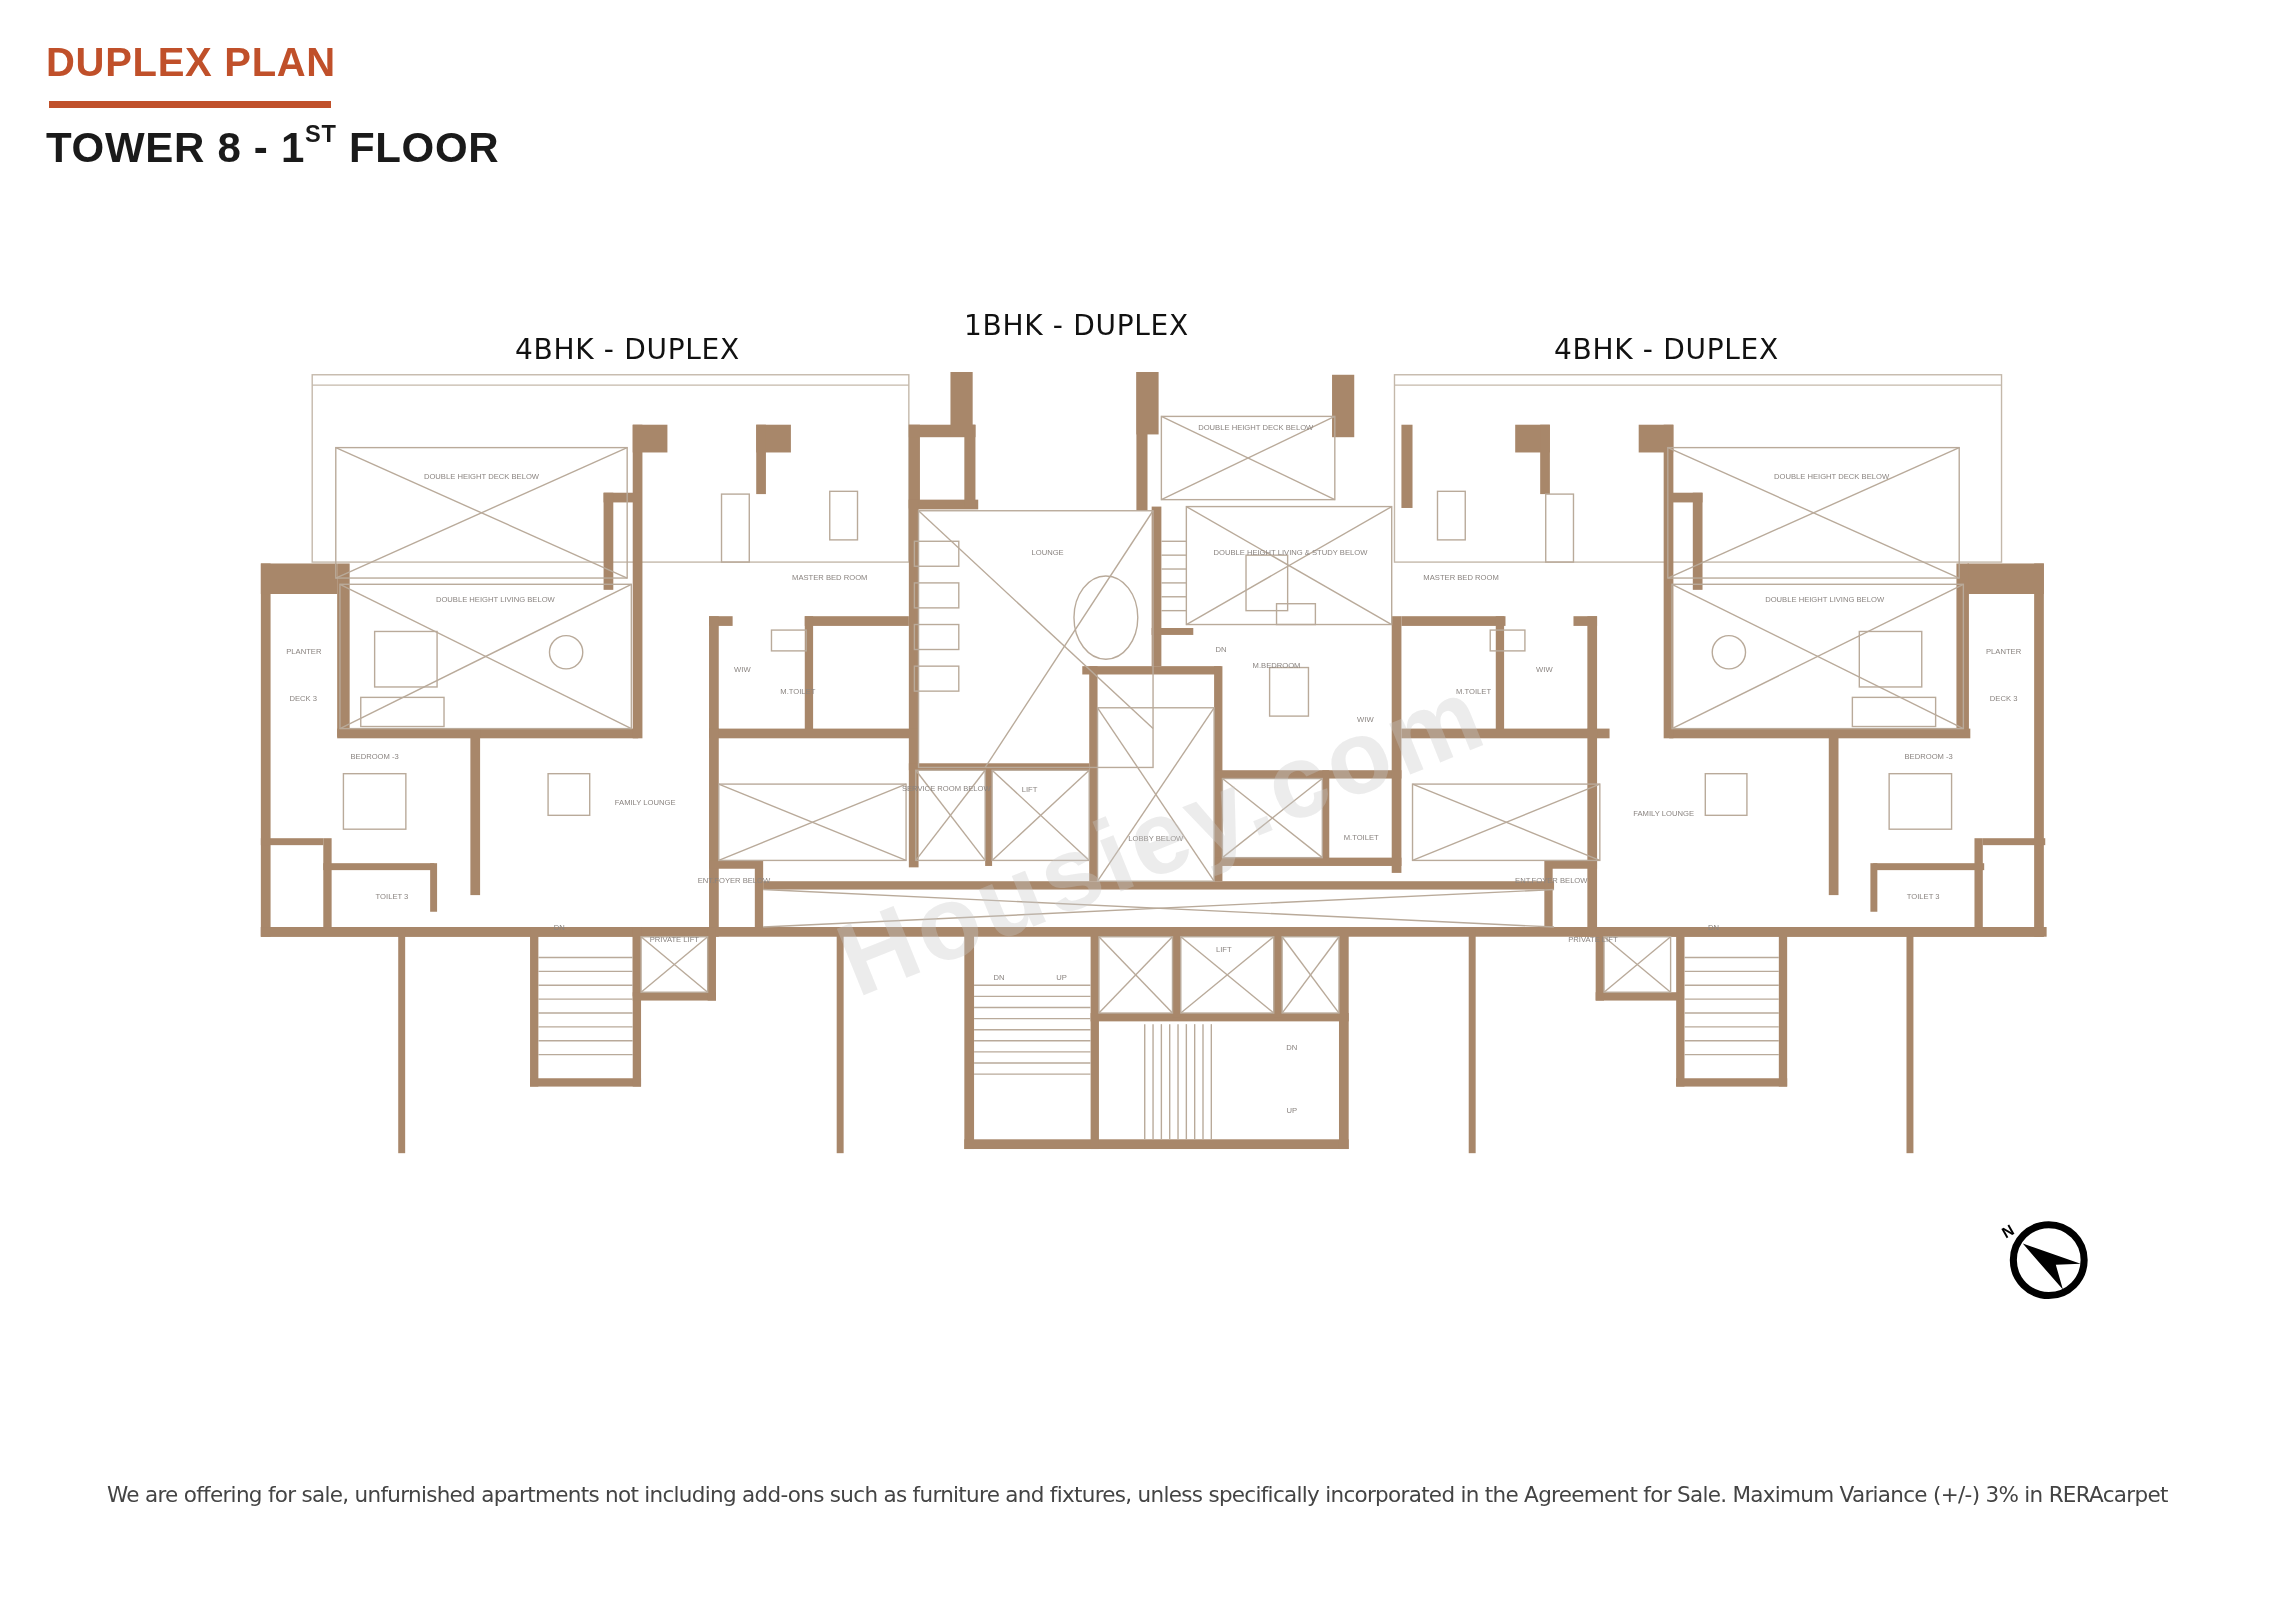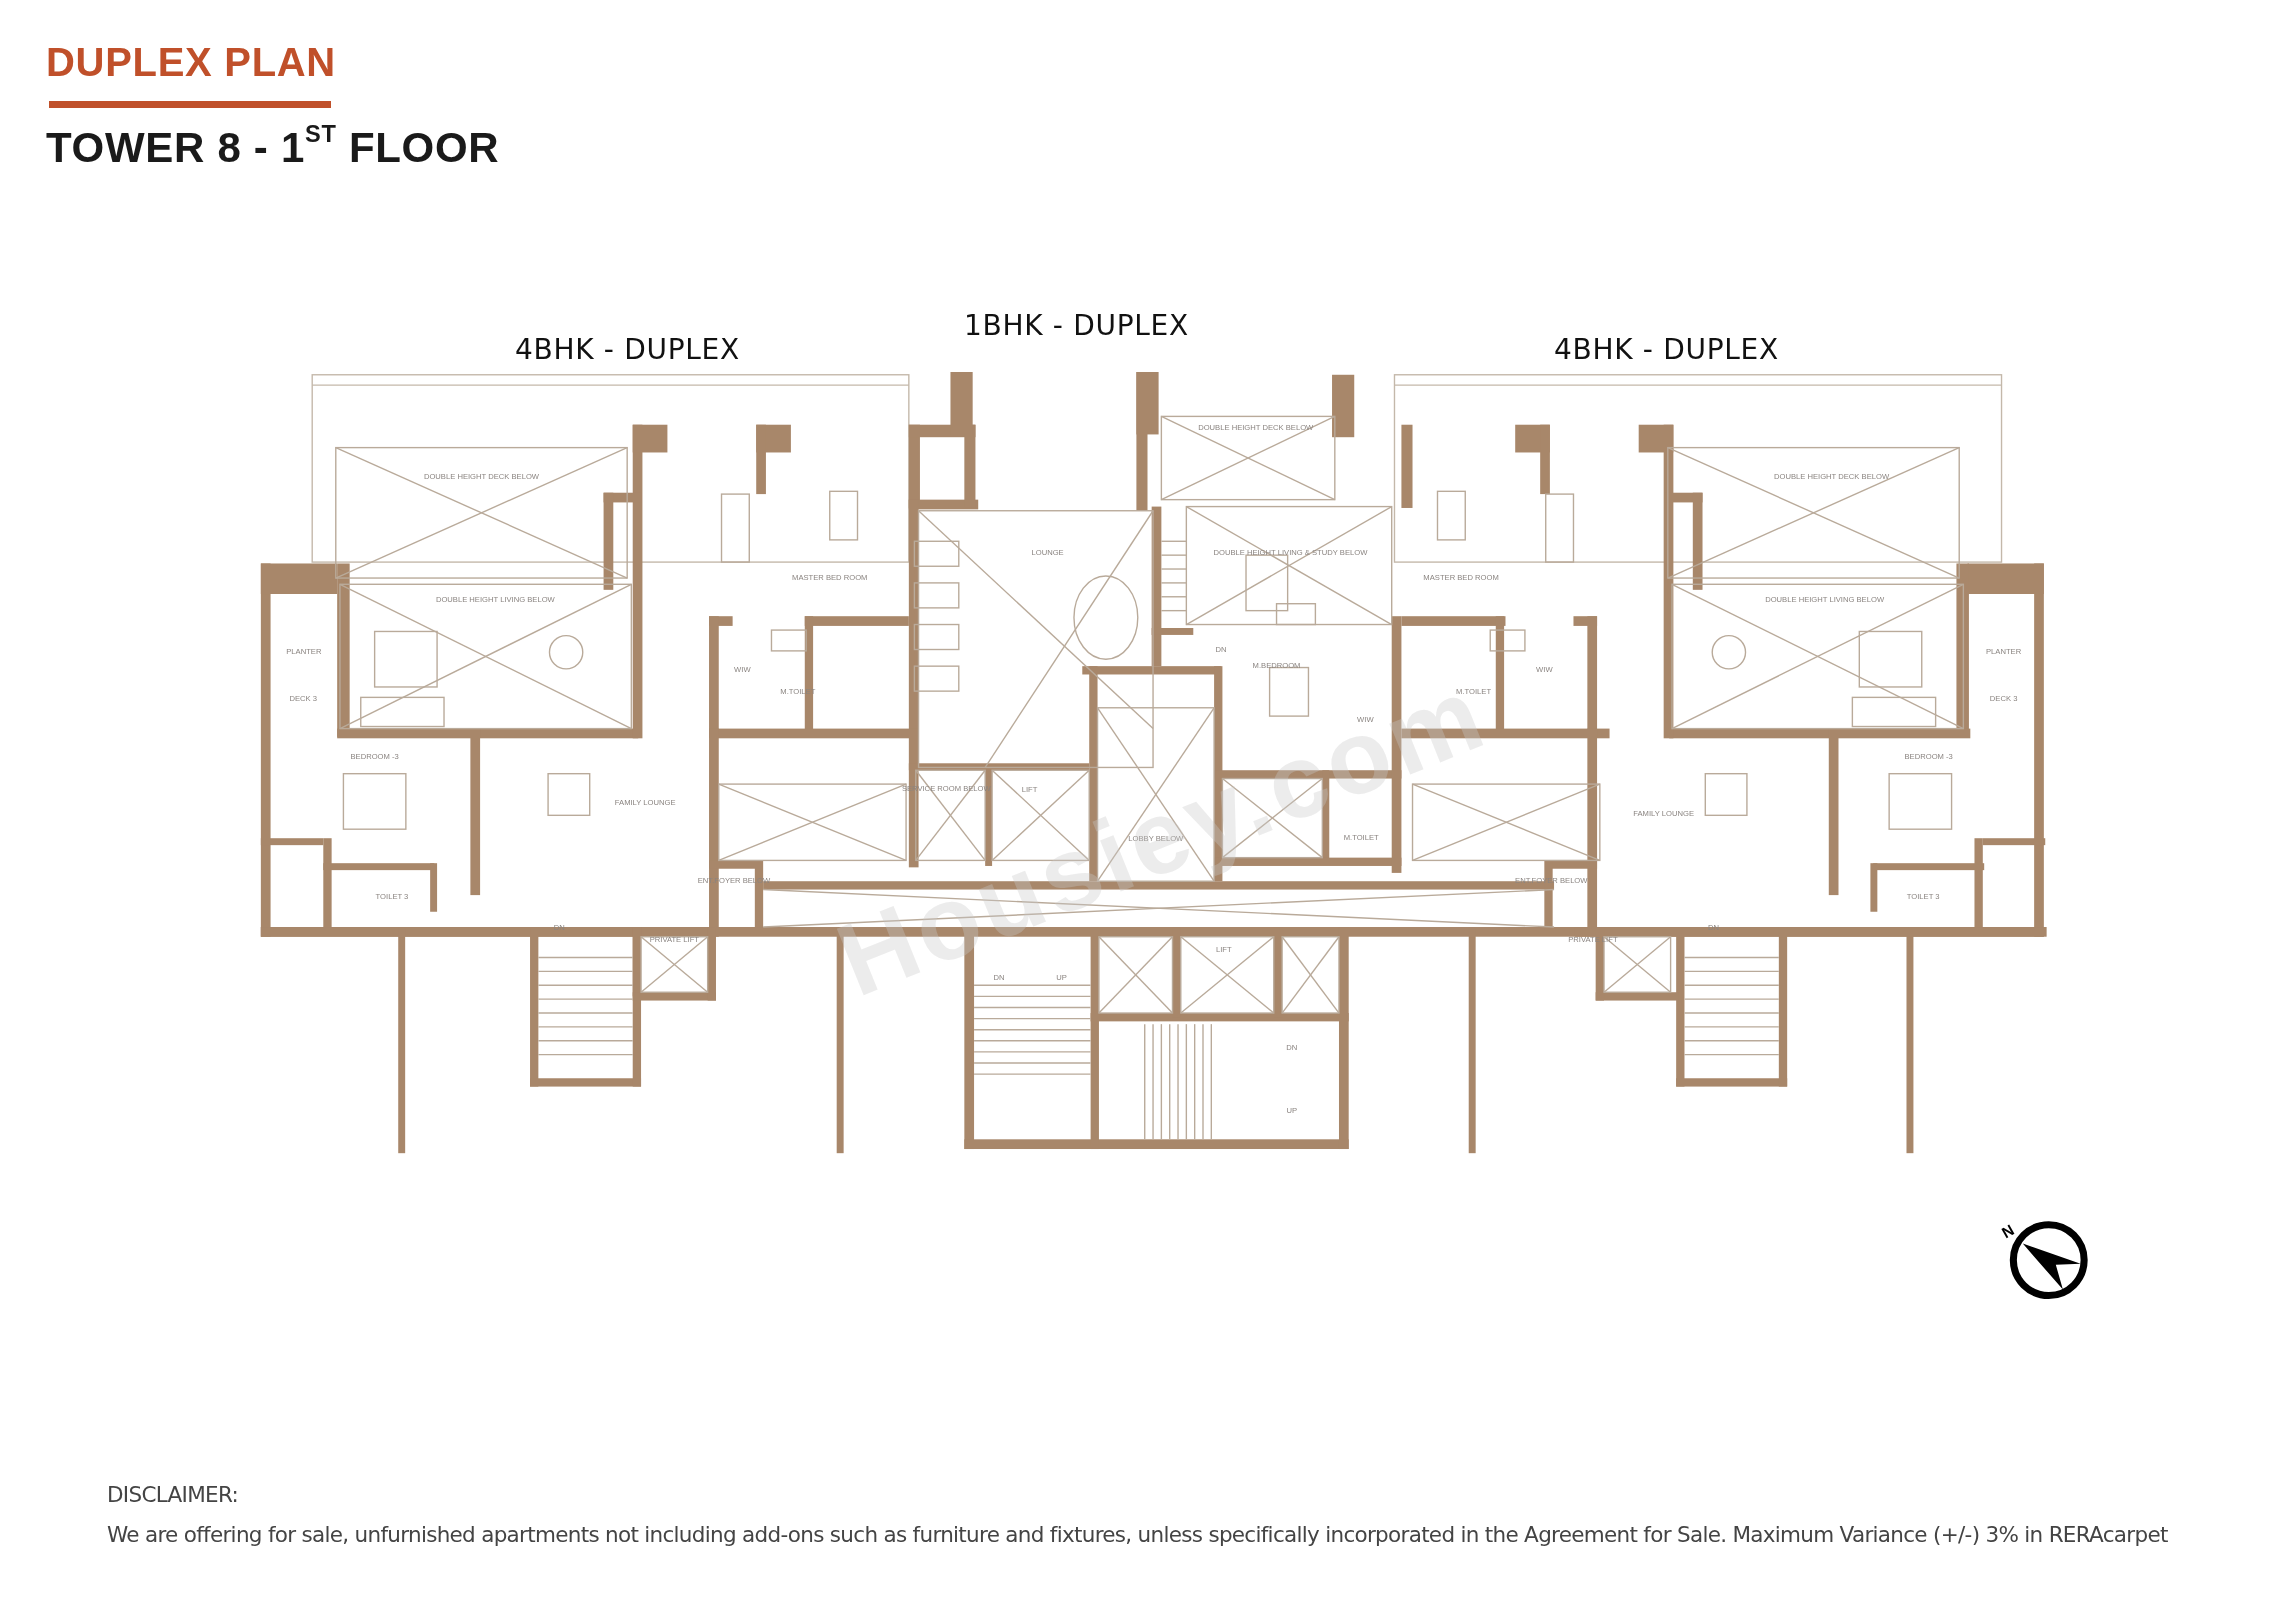--- a/index.html
+++ b/index.html
@@ -324,16 +324,15 @@
 
 <div class="watermark">Housiey.com</div>
 
 <svg class="compass" viewBox="0 0 200 180" xmlns="http://www.w3.org/2000/svg">
   <circle cx="86" cy="80" r="60" fill="none" stroke="#000" stroke-width="12"></circle>
   <polygon points="42,52 140,86 98,88 110,130" fill="#000"></polygon>
   <text x="8" y="40" font-size="26" font-weight="bold" fill="#000" transform="rotate(-30 18 32)" font-family="Liberation Sans, sans-serif">N</text>
 </svg>
 
 <div class="disclaimer">
-  <div>DISCLAIMER:</div>
   <div>We are offering for sale, unfurnished apartments not including add-ons such as furniture and fixtures, unless specifically incorporated in the Agreement for Sale. Maximum Variance (+/-) 3% in RERAcarpet</div>
 </div>
 
 
 </body></html>

